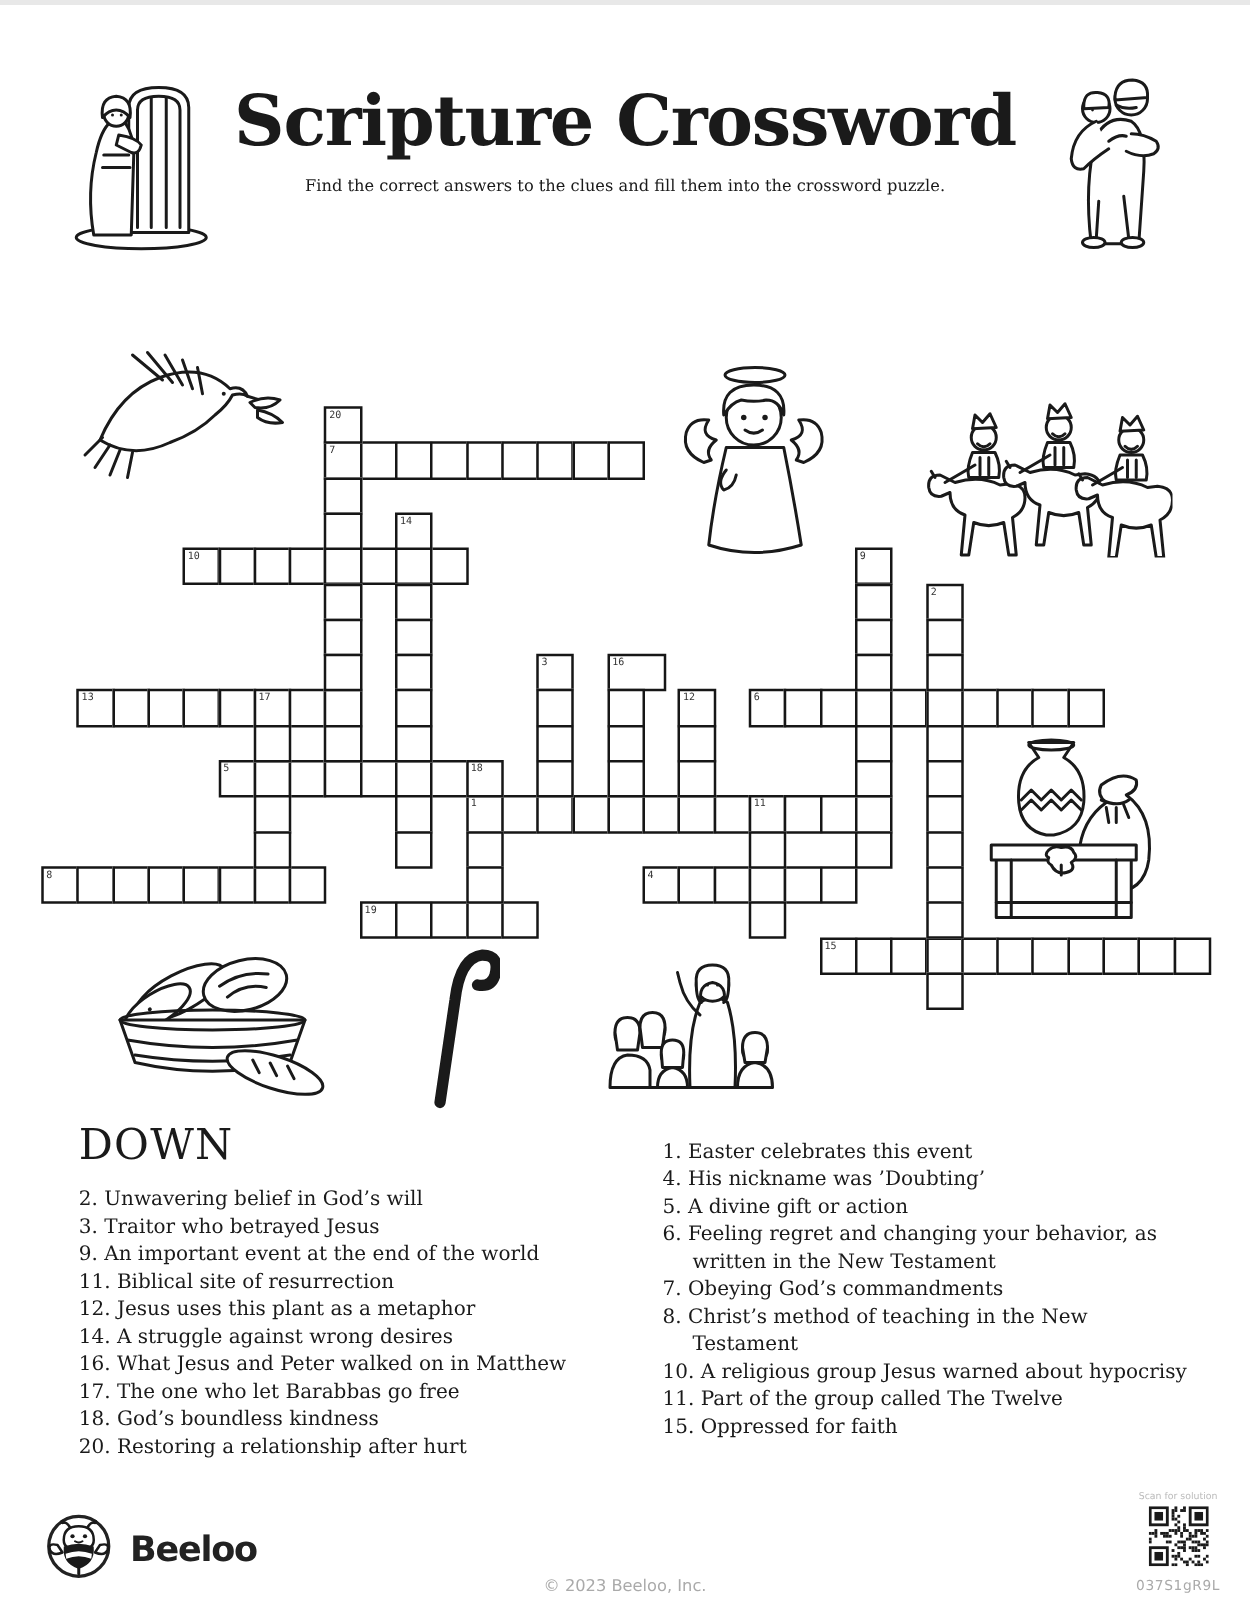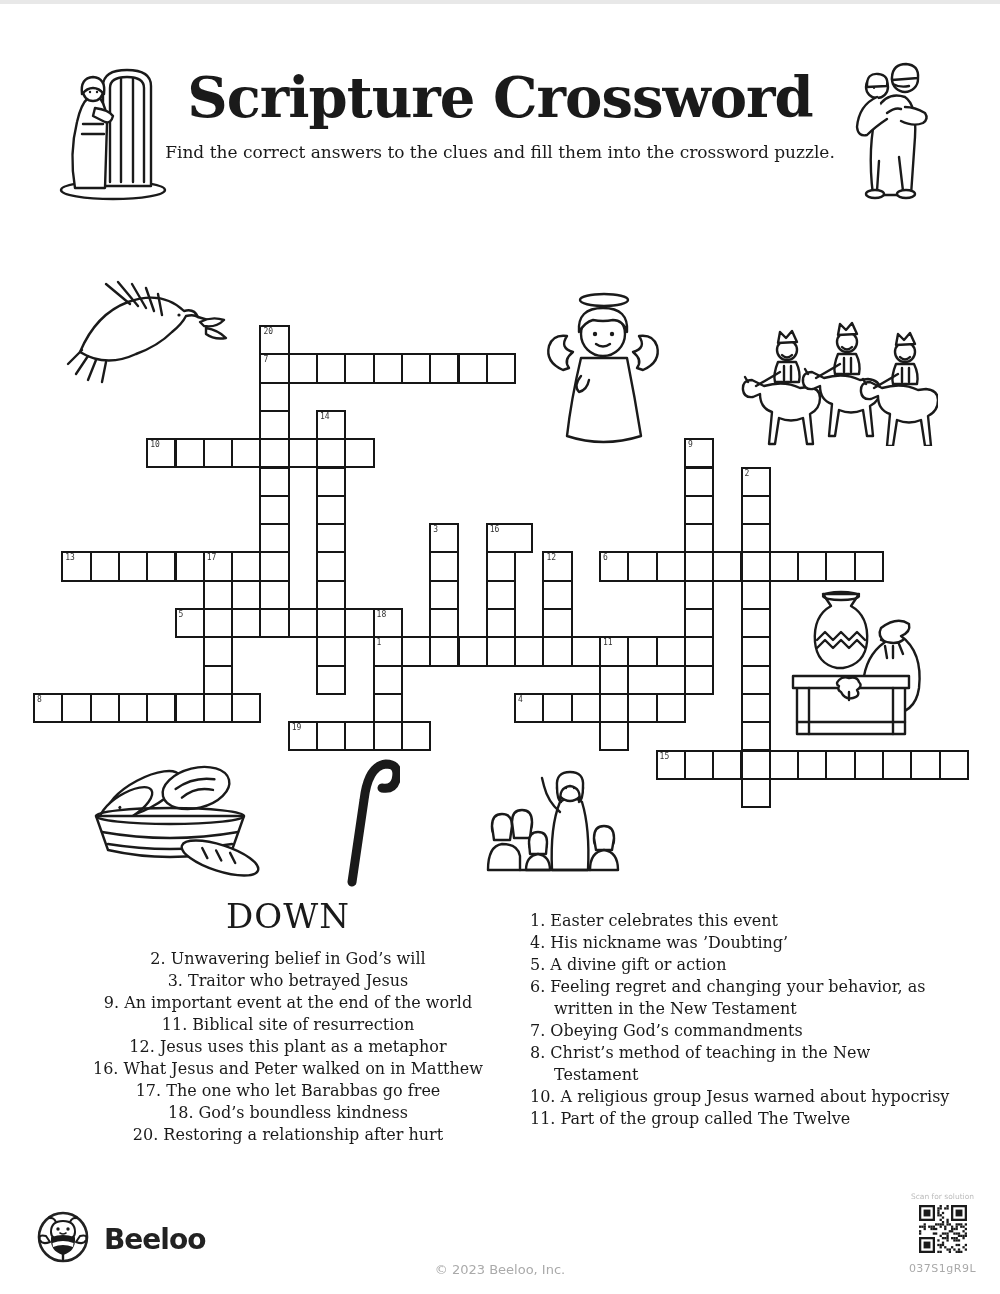--- a/index.html
+++ b/index.html
@@ -6,32 +6,32 @@
   .page{position:relative;width:1000px;height:1294px;background:#ffffff;
         font-family:"DejaVu Serif",serif;color:#1a1a1a;overflow:hidden;margin:4px auto;text-decoration:underline;}
   .illus{position:absolute;}
   .illus svg{display:block;}
   .line{stroke:#1a1a1a;fill:none;stroke-width:2.4;stroke-linecap:round;stroke-linejoin:round;}
   .fillw{stroke:#1a1a1a;fill:#ffffff;stroke-width:2.4;stroke-linecap:round;stroke-linejoin:round;}
   .solid{fill:#1a1a1a;stroke:none;}
 
   .title{position:absolute;top:60px;left:0;right:0;text-align:center;
          font-size:56px;font-weight:600;letter-spacing:-1px;}
-  .subtitle{position:absolute;top:138px;left:0;right:0;text-align:center;font-size:17px;}
+  .subtitle{position:absolute;top:138px;left:0;right:0;text-align:center;font-size:13px;}
 
   .grid{position:absolute;left:33px;top:321px;width:940px;height:486px;}
   .cell{position:absolute;background:#fff;border:2px solid #161616;box-sizing:border-box;}
   .cellnum{position:absolute;top:0px;left:2px;font-family:"DejaVu Sans Mono",monospace;
            font-size:8px;line-height:9px;color:#333;}
 
   .clue-col{position:absolute;top:893px;}
   .clue-col h2{margin:0;font-size:34px;font-weight:400;letter-spacing:1px;line-height:38px;}
   .clue-col ul{list-style:none;margin:13px 0 0 0;padding:0;font-size:16px;line-height:22px;}
   .clue-col li{padding-left:24px;text-indent:-24px;white-space:pre-line;}
-  #down-col{left:63px;width:450px;text-align:center;}
+  #down-col{left:63px;width:450px;}
   #across-col{left:530px;width:460px;}
 
   .footer-logo{position:absolute;left:36px;top:1206px;display:flex;align-items:center;}
   .brand-text{font-family:"DejaVu Sans",sans-serif;font-weight:bold;font-size:28px;
               letter-spacing:-1px;color:#222;margin-left:14px;}
   .copyright{position:absolute;left:0;right:0;top:1258px;text-align:center;
              font-family:"DejaVu Sans",sans-serif;font-size:13px;color:#aaaaaa;}
   .qr-block{position:absolute;left:905px;top:1188px;width:75px;text-align:center;
             font-family:"DejaVu Sans",sans-serif;}
   .qr-label{font-size:7.5px;color:#bbbbbb;margin-bottom:4px;}
@@ -375,38 +375,40 @@
     </div>
 
   <div class="clue-col" id="down-col">
     <h2>DOWN</h2>
     <ul>
         <li>2. Unwavering belief in God’s will</li>
         <li>3. Traitor who betrayed Jesus</li>
         <li>9. An important event at the end of the world</li>
         <li>11. Biblical site of resurrection</li>
         <li>12. Jesus uses this plant as a metaphor</li>
+        <li>14. A struggle against wrong desires</li>
         <li>16. What Jesus and Peter walked on in Matthew</li>
         <li>17. The one who let Barabbas go free</li>
         <li>18. God’s boundless kindness</li>
         <li>20. Restoring a relationship after hurt</li>
       </ul>
   </div>
   <div class="clue-col" id="across-col">
     <ul>
         <li>1. Easter celebrates this event</li>
         <li>4. His nickname was ’Doubting’</li>
         <li>5. A divine gift or action</li>
         <li>6. Feeling regret and changing your behavior, as
 written in the New Testament</li>
         <li>7. Obeying God’s commandments</li>
         <li>8. Christ’s method of teaching in the New
 Testament</li>
         <li>10. A religious group Jesus warned about hypocrisy</li>
         <li>11. Part of the group called The Twelve</li>
+        <li>15. Oppressed for faith</li>
       </ul>
   </div>
 
   <div class="footer-logo">
     <span>
       <svg width="54" height="54" viewBox="0 0 54 54">
         <circle cx="27" cy="27" r="24" style="stroke:#222;fill:#fff;stroke-width:2.6;"></circle>
         <path class="line" d="M20 12 Q18 8 15 8 M34 12 Q36 8 39 8" style="stroke-width:2;"></path>
         <circle class="solid" cx="14" cy="7.5" r="1.8"></circle>
           <circle class="solid" cx="40" cy="7.5" r="1.8"></circle>

